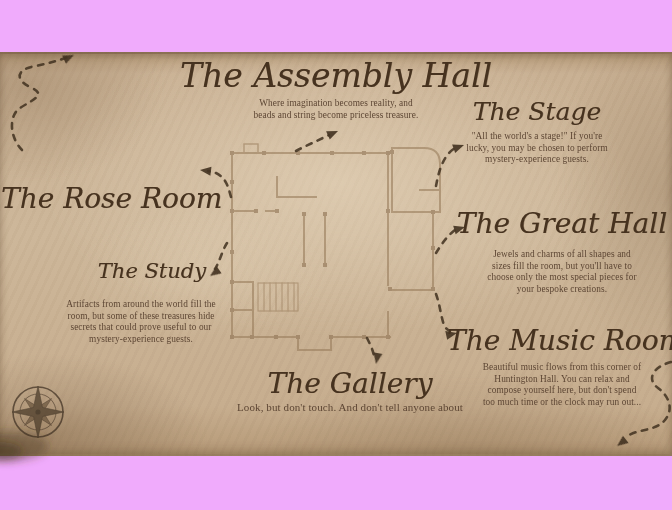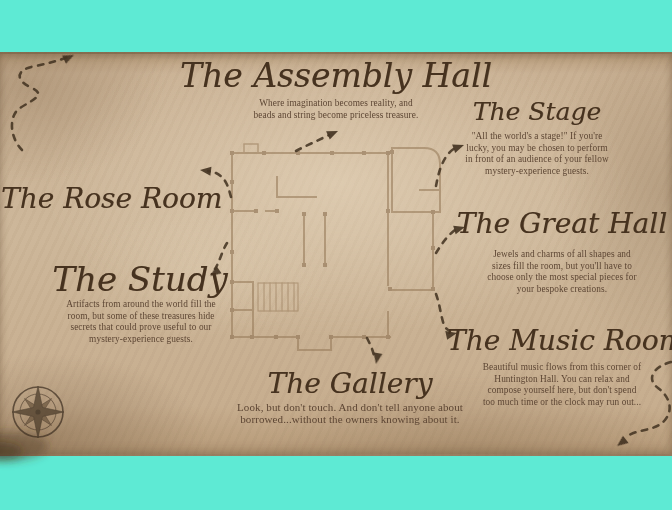--- a/index.html
+++ b/index.html
@@ -1,17 +1,17 @@
 <!DOCTYPE html>
 <html><head>
 <meta charset="utf-8">
 <style>
   html,body{margin:0;padding:0;background:#ffffff;}
   .canvas{
-    position:relative;width:672px;height:510px;background:#5eead4;overflow:hidden;
+    position:relative;width:672px;height:510px;background:#f0abfc;overflow:hidden;
     font-family:"Liberation Serif",serif;
   }
   .parchment{
     position:absolute;left:0;top:52px;width:672px;height:400px;
     background:
       radial-gradient(ellipse 420px 220px at 50% 32%, rgba(242,228,204,0.45), rgba(242,228,204,0) 70%),
       radial-gradient(ellipse 200px 140px at 4% 8%,  rgba(128,101,72,0.30), rgba(128,101,72,0) 70%),
       radial-gradient(ellipse 160px 260px at 99% 35%, rgba(128,101,72,0.28), rgba(128,101,72,0) 70%),
       radial-gradient(ellipse 300px 120px at 70% 100%, rgba(128,101,72,0.26), rgba(128,101,72,0) 70%),
       radial-gradient(ellipse 220px 120px at 8% 96%,  rgba(110,84,58,0.35), rgba(110,84,58,0) 70%),
@@ -33,21 +33,21 @@
     position:absolute;text-align:center;
     font-family:"Liberation Serif",serif;color:#5d4634;
     font-size:9.3px;line-height:11.6px;letter-spacing:0.1px;
   }
   .t-assembly{left:176px;top:56px;width:320px;font-size:33px;}
   .d-assembly{left:186px;top:98px;width:300px;}
   .t-stage{left:437px;top:97px;width:200px;font-size:25px;}
   .d-stage{left:442px;top:131px;width:190px;}
   .t-rose{left:1px;top:146px;width:212px;font-size:28px;margin-top:36px;}
   .d-rose{left:8px;top:194px;width:200px;}
-  .t-study{left:40px;top:259px;width:200px;font-size:34px;}
+  .t-study{left:52px;top:259px;width:200px;font-size:21px;}
   .d-study{left:42px;top:299px;width:198px;}
   .t-great{left:452px;top:207px;width:220px;font-size:28px;}
   .d-great{left:462px;top:249px;width:200px;}
   .t-music{left:447px;top:324px;width:230px;font-size:28px;}
   .d-music{left:458px;top:362px;width:208px;}
   .t-gallery{left:250px;top:367px;width:200px;font-size:28px;}
   .d-gallery{left:236px;top:402px;width:228px;font-size:11px;}
 </style>
 </head>
 <body>
@@ -172,21 +172,20 @@
   <div class="title t-assembly">The Assembly Hall</div>
   <div class="desc d-assembly">
     <div>Where imagination becomes reality, and</div>
     <div>beads and string become priceless treasure.</div>
   </div>
 
   <div class="title t-stage">The Stage</div>
   <div class="desc d-stage">
     <div>"All the world's a stage!" If you're</div>
     <div>lucky, you may be chosen to perform</div>
-    <div>in front of an audience of your fellow</div>
     <div>mystery-experience guests.</div>
   </div>
 
   <div class="title t-rose">The Rose Room</div>
 
   <div class="title t-study">The Study</div>
   <div class="desc d-study">
     <div>Artifacts from around the world fill the</div>
     <div>room, but some of these treasures hide</div>
     <div>secrets that could prove useful to our</div>
@@ -205,16 +204,15 @@
   <div class="desc d-music">
     <div>Beautiful music flows from this corner of</div>
     <div>Huntington Hall. You can relax and</div>
     <div>compose yourself here, but don't spend</div>
     <div>too much time or the clock may run out...</div>
   </div>
 
   <div class="title t-gallery">The Gallery</div>
   <div class="desc d-gallery">
     <div>Look, but don't touch. And don't tell anyone about</div>
-    <div>borrowed...without the owners knowing about it.</div>
   </div>
 
 </div>
 
 </body></html>

